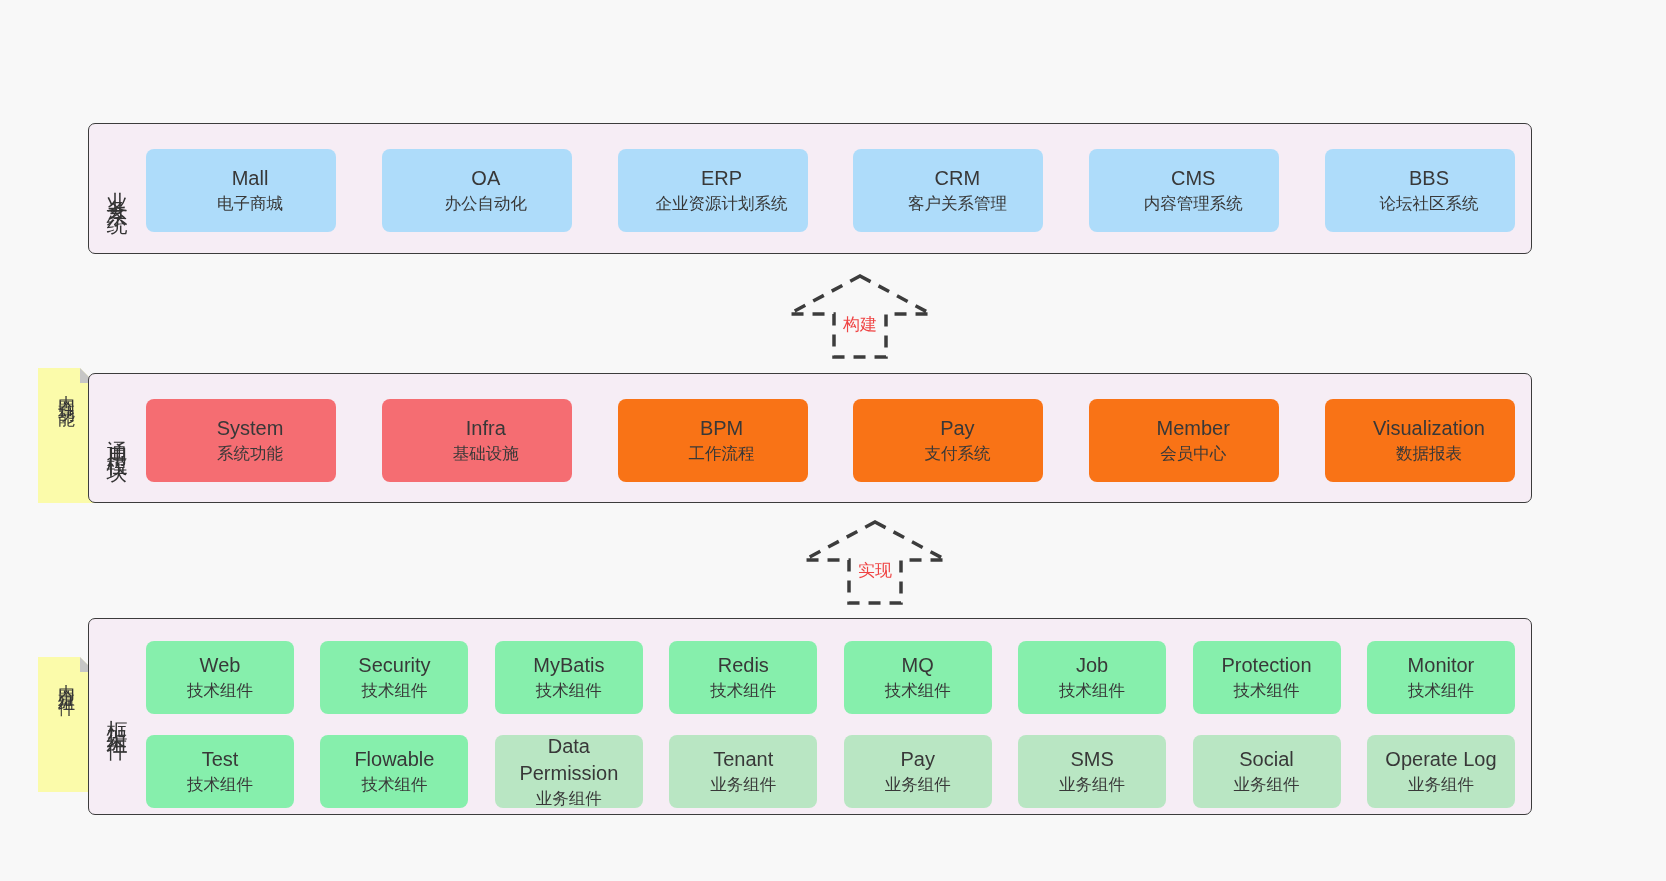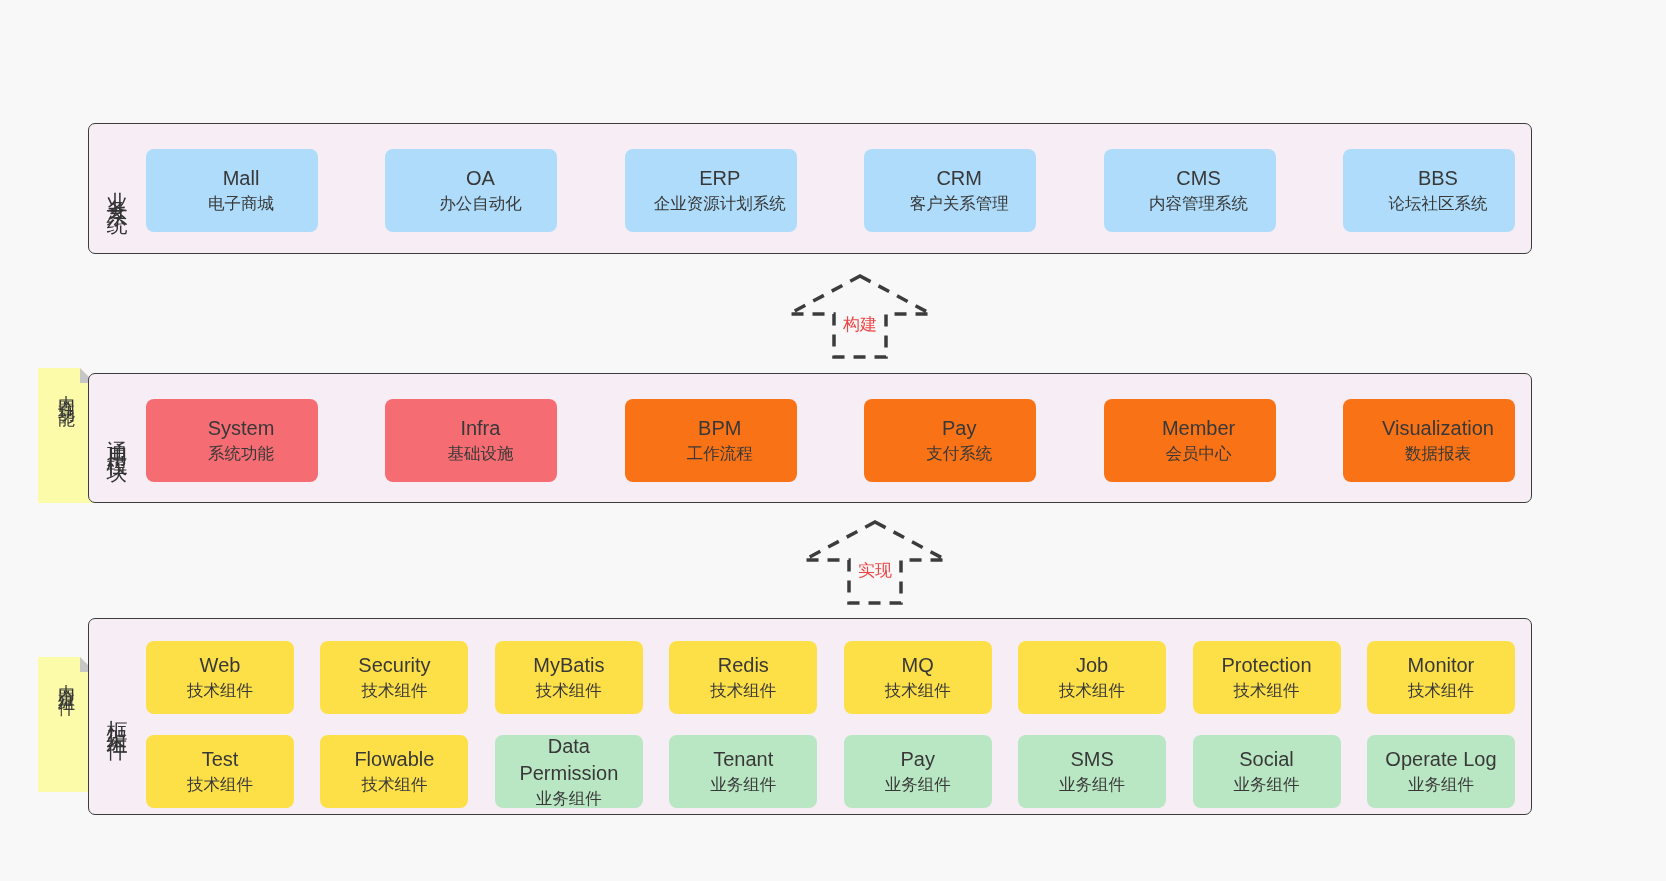--- a/index.html
+++ b/index.html
@@ -29,28 +29,28 @@
     display:flex;justify-content:space-between;align-items:stretch;
   }
   #band-business .box-row, #band-modules .box-row{top:25px;height:83px;}
   #band-components .row1{top:22px;height:73px;}
   #band-components .row2{top:116px;height:73px;}
   .box{
     border-radius:8px;display:flex;flex-direction:column;
     justify-content:center;align-items:center;text-align:center;
     box-sizing:border-box;padding:2px 6px;
   }
-  .wide .box{width:172px;padding-left:24px;}
+  .wide .box{width:190px;padding-left:24px;}
   .narrow .box{width:148px;}
   .box .en{font-size:20px;line-height:1.35;}
   .box .zh{font-size:16.5px;line-height:1.45;}
   .c-blue      {background:#aedcfa;}
   .c-red       {background:#f56d72;}
   .c-pink      {background:#f97316;}
-  .c-green     {background:#fde047;}
+  .c-green     {background:#86efac;}
   .c-lightgreen{background:#b9e6c3;}
   
   .sticky-note{
     position:absolute;left:38px;width:57px;background:#fbfbaa;z-index:1;
     clip-path:polygon(0 0,calc(100% - 15px) 0,100% 15px,100% 100%,0 100%);
     display:flex;justify-content:center;
   }
   .sticky-note::after{
     content:'';position:absolute;top:0;right:0;width:15px;height:15px;
     background:linear-gradient(to bottom left,rgba(0,0,0,0) 49.5%,#c6c6c6 50%);

